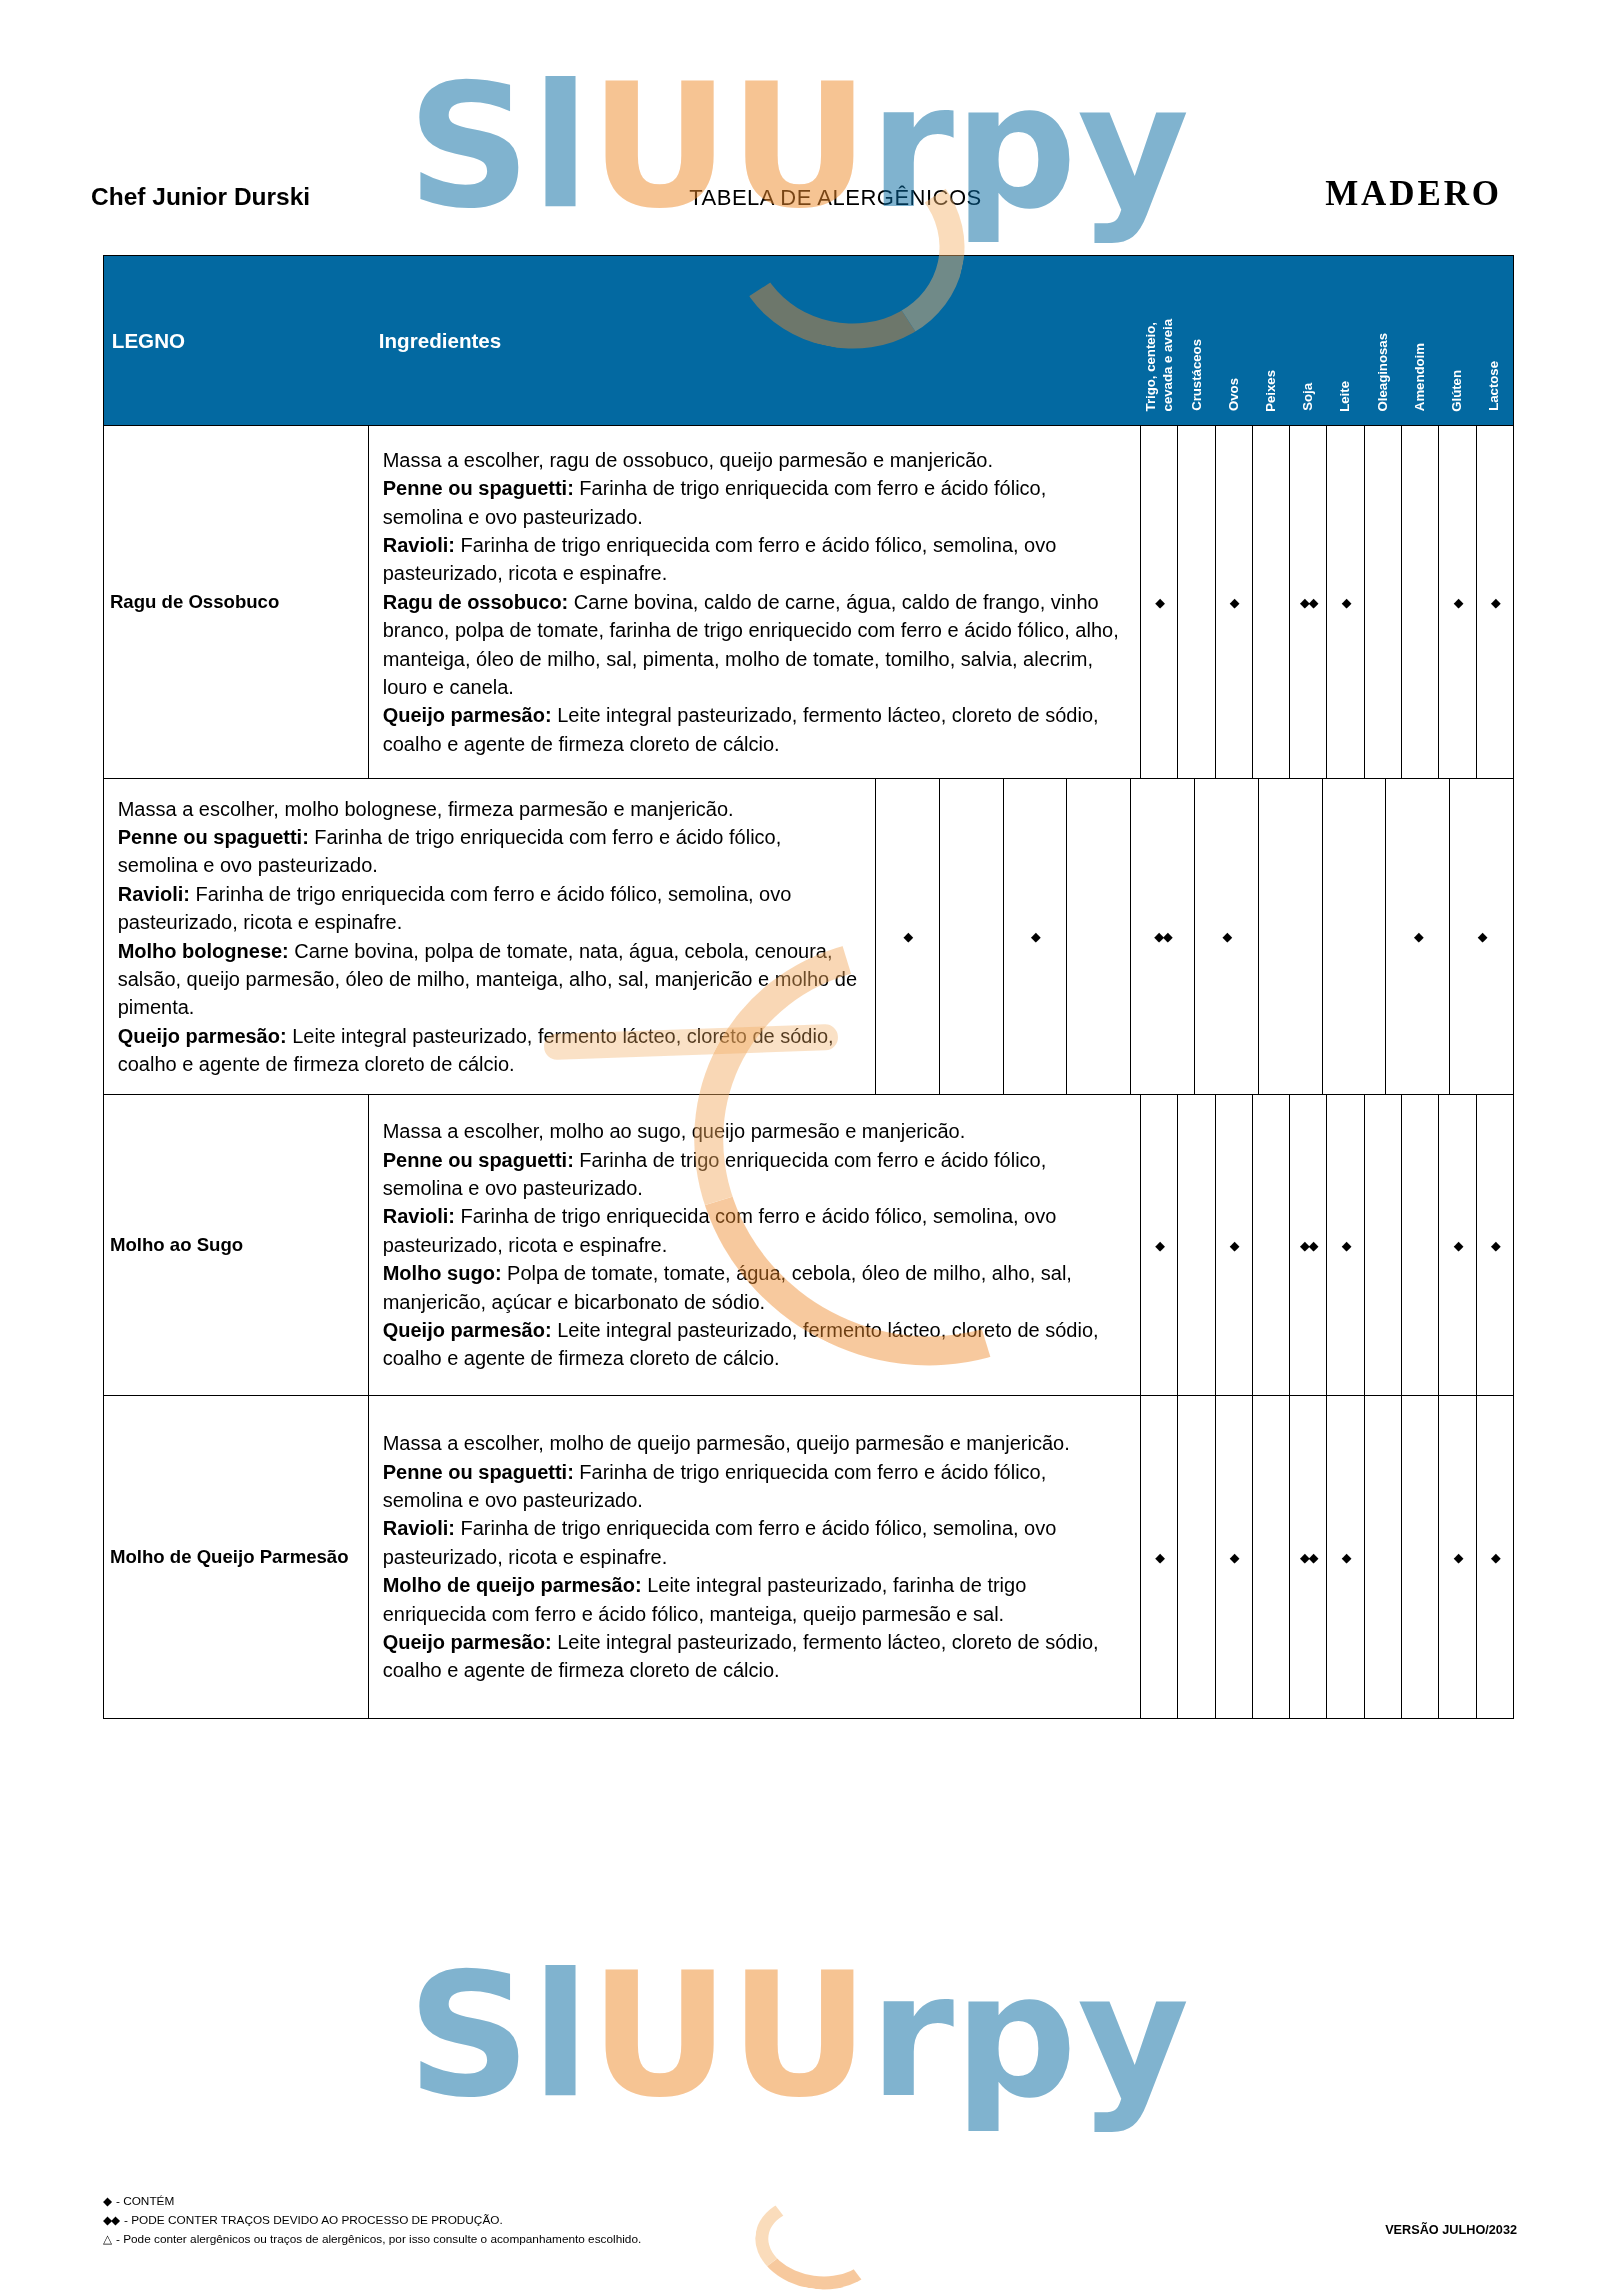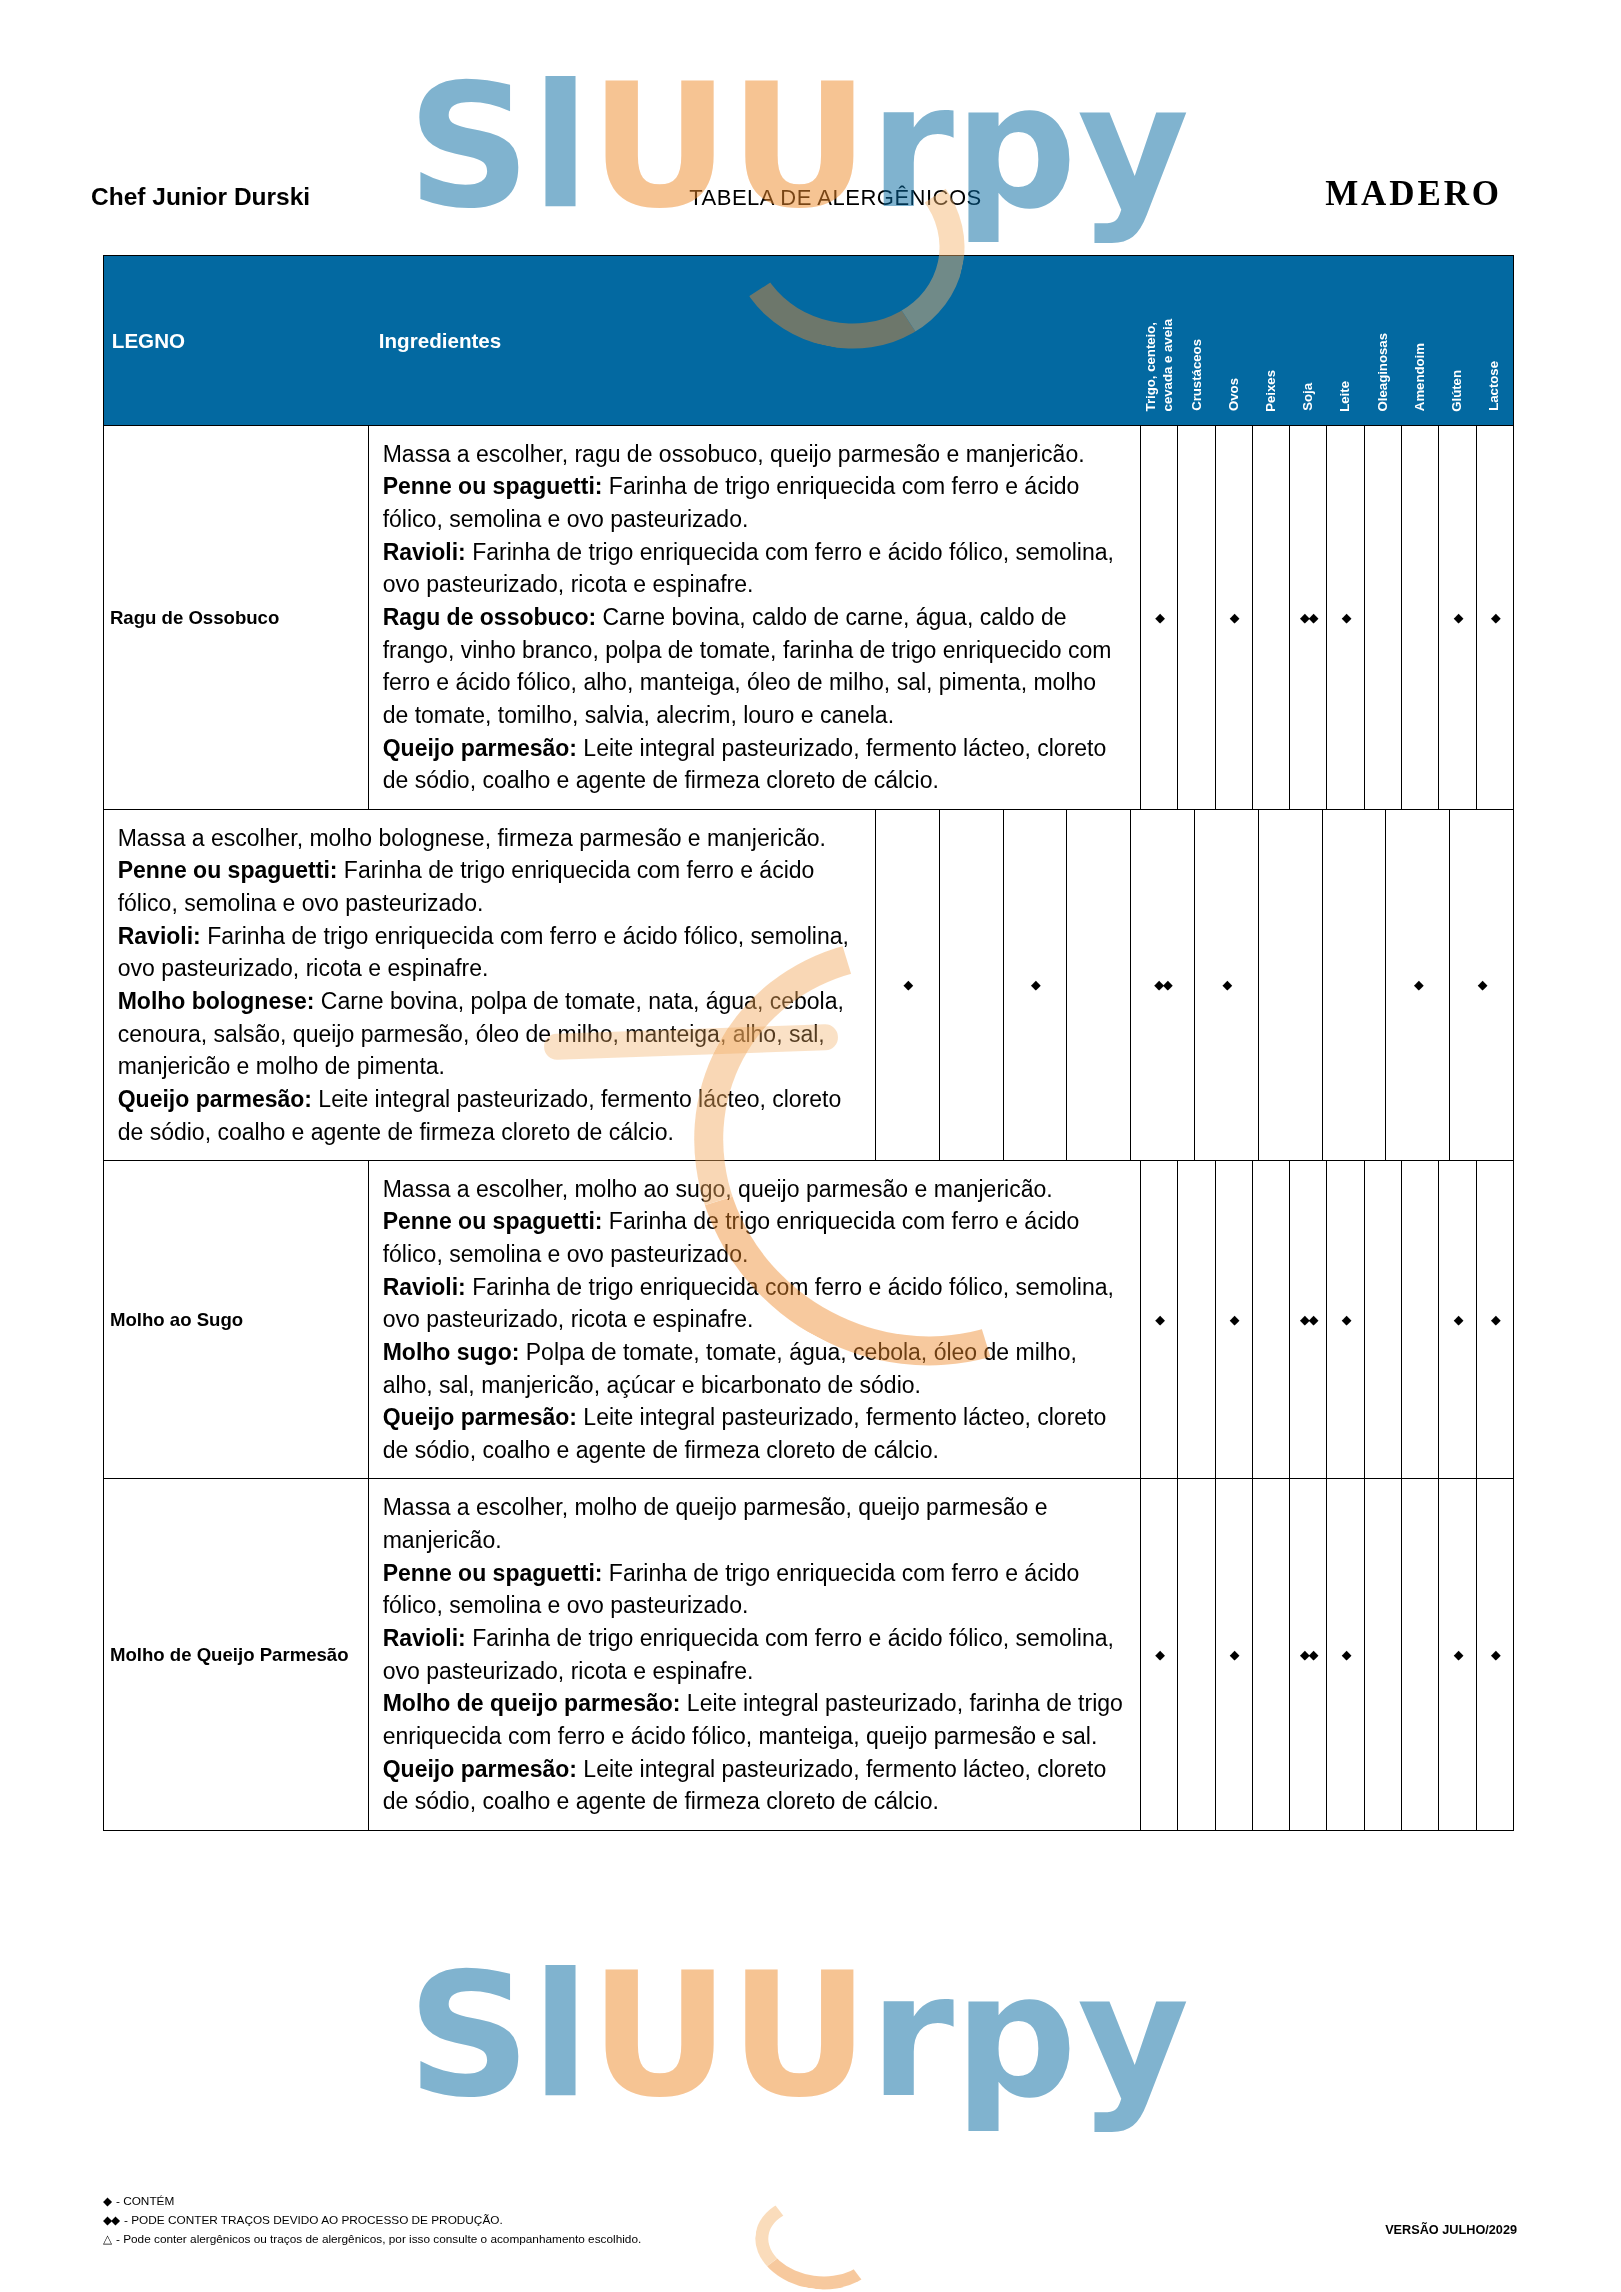--- a/index.html
+++ b/index.html
@@ -51,21 +51,21 @@
   .tbody .trow:nth-child(3) { min-height: 301px; }
   .tbody .trow:nth-child(4) { min-height: 323px; }
 
   .td-name {
     width: 265px; border-right: 1px solid #000;
     display: flex; align-items: center;
     padding: 3.9px 5.9px; font-weight: bold; font-size: 18.6px; line-height: 1.25;
   }
   .td-ing {
     width: 772px; border-right: 1px solid #000;
-    padding: 11.8px 13.7px; font-size: 23px; line-height: 1.42;
+    padding: 11.8px 13.7px; font-size: 20px; line-height: 1.42;
     display: flex; flex-direction: column; justify-content: center;
   }
   .ing-seg { display: block; }
   .td-mark {
     flex: 1; border-right: 1px solid #000;
     display: flex; align-items: center; justify-content: center;
     font-size: 12.7px; letter-spacing: -1px; padding-left: 1px;
   }
   .td-mark:last-child { border-right: none; }
 
@@ -263,14 +263,14 @@
     </div>
     <div class="legend-line">
       <span class="legend-symbol">◆◆</span>
       <span>- PODE CONTER TRAÇOS DEVIDO AO PROCESSO DE PRODUÇÃO.</span>
     </div>
     <div class="legend-line">
       <span class="legend-symbol">△</span>
       <span>- Pode conter alergênicos ou traços de alergênicos, por isso consulte o acompanhamento escolhido.</span>
     </div>
   </div>
-<div class="version">VERSÃO JULHO/2029</div>
+<div class="version">VERSÃO JULHO/2032</div>
 
 
 </body></html>

